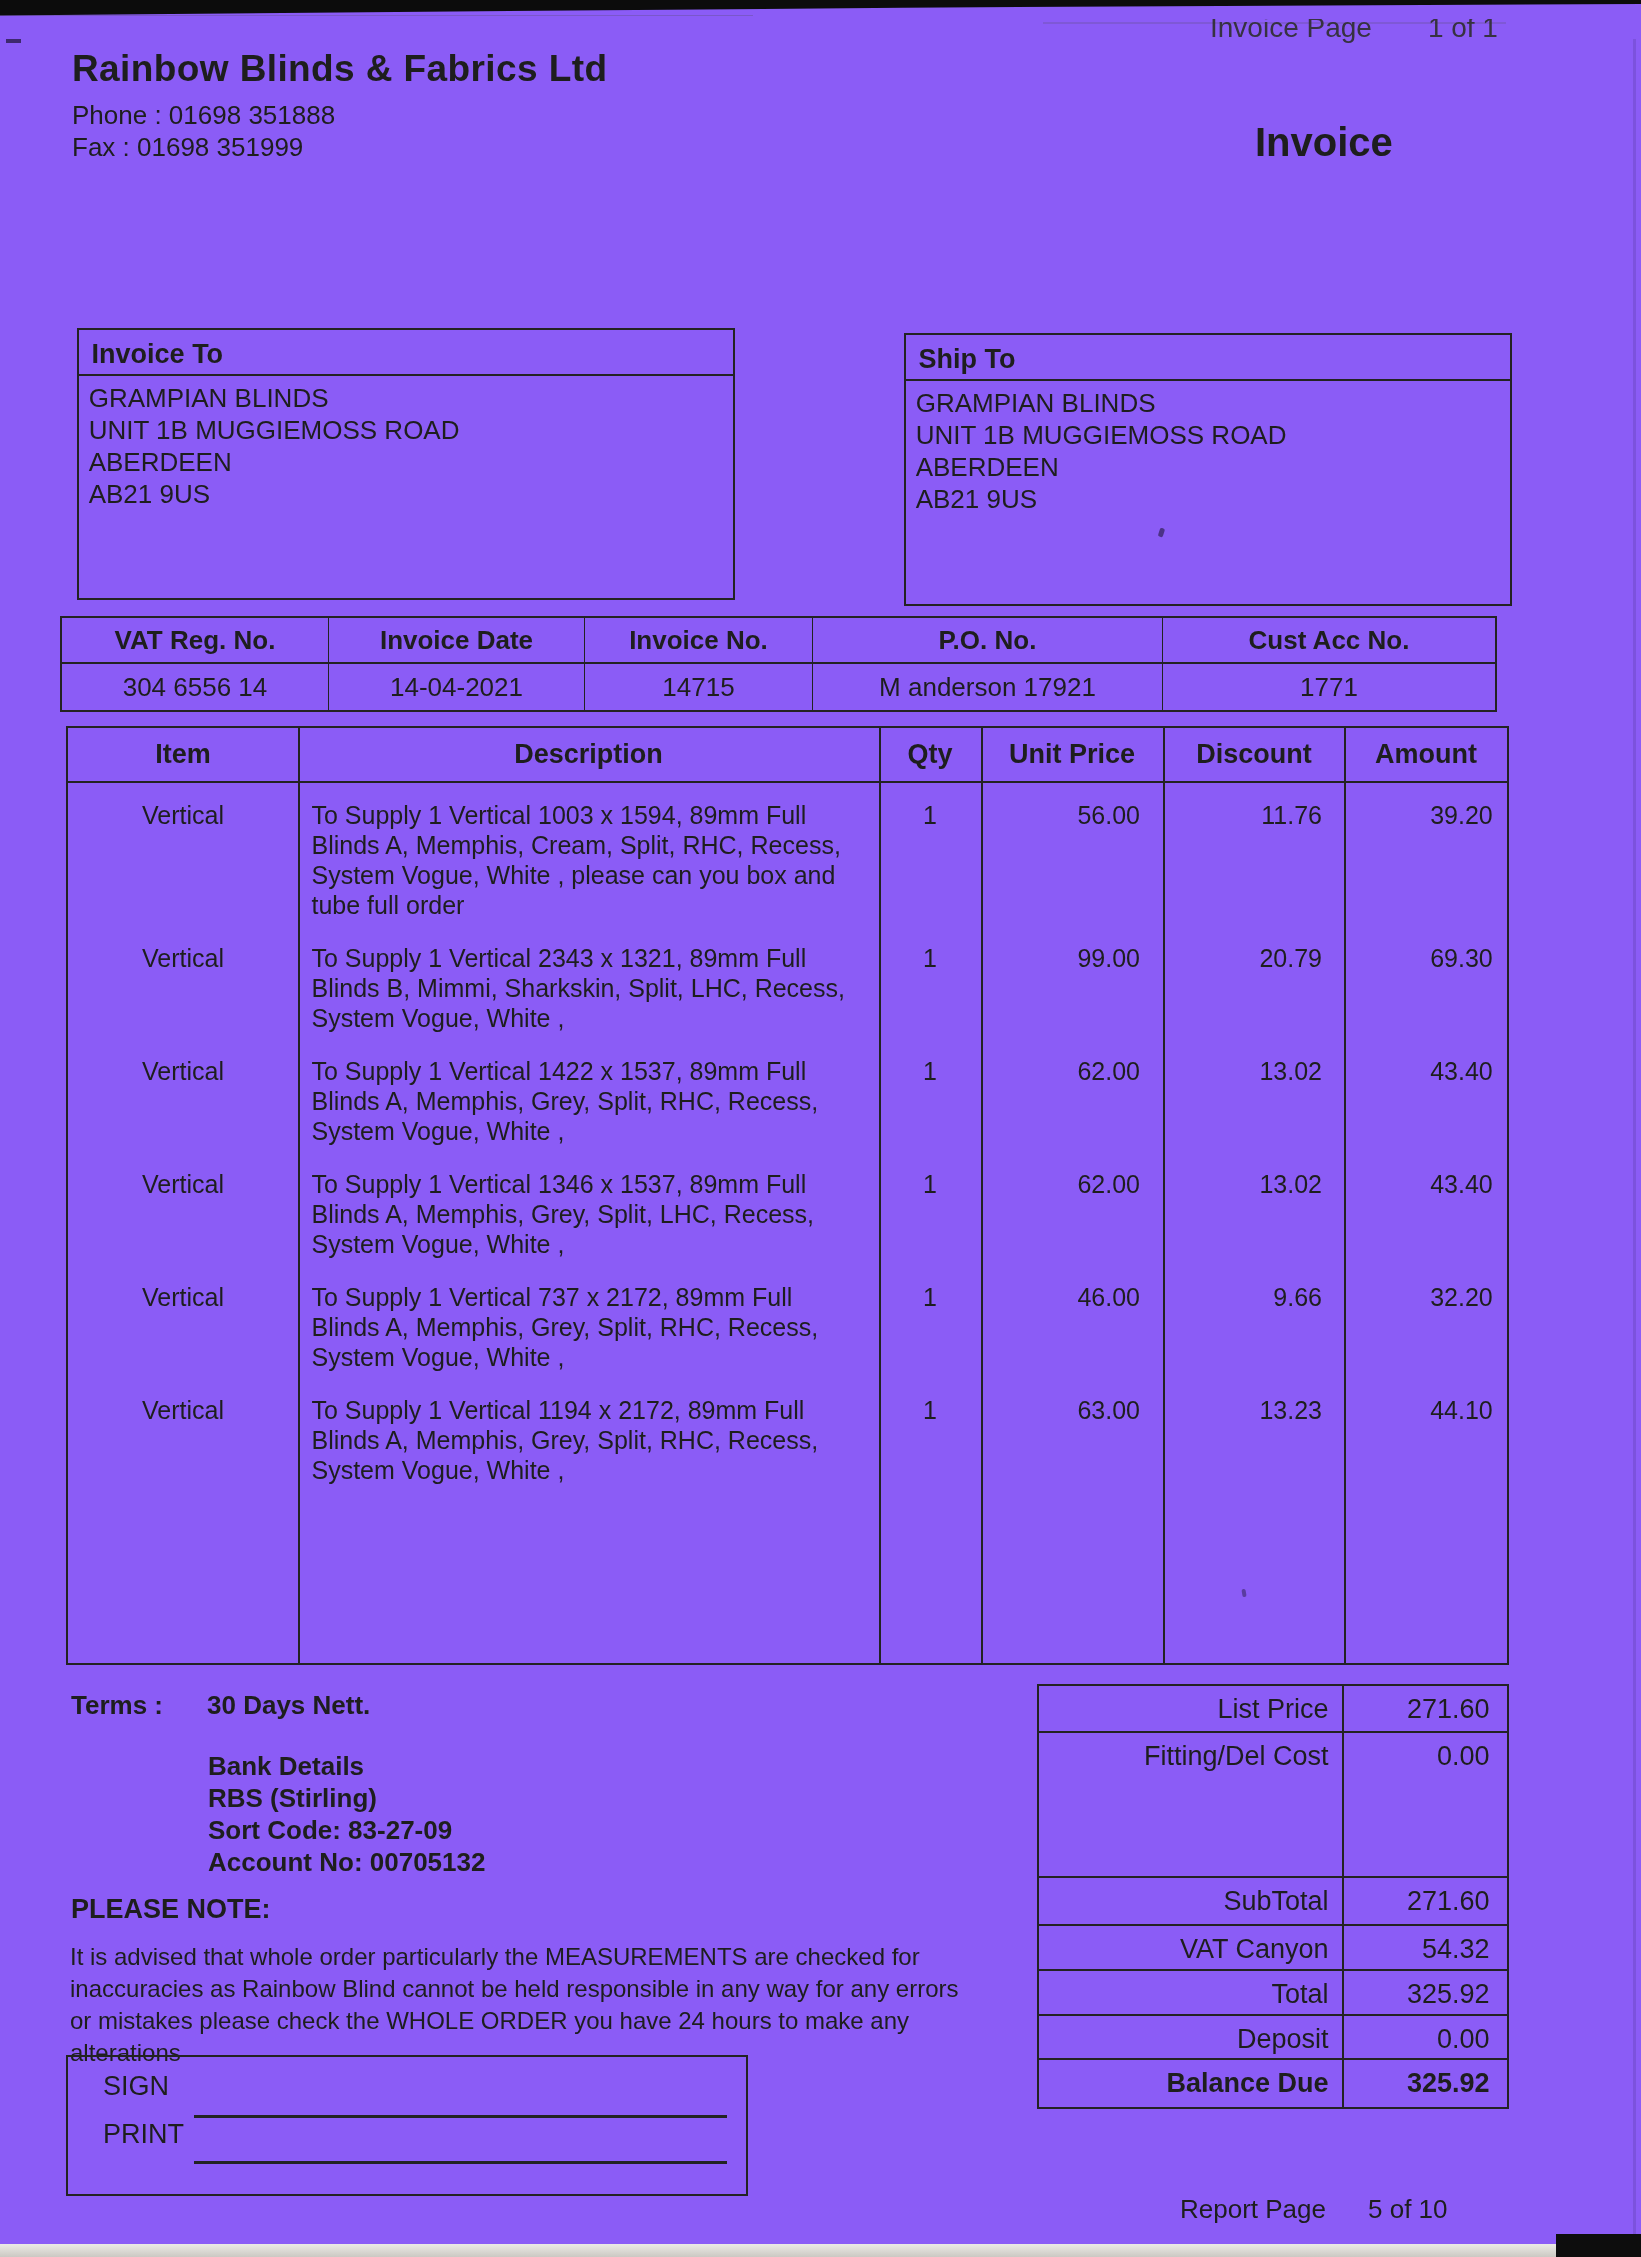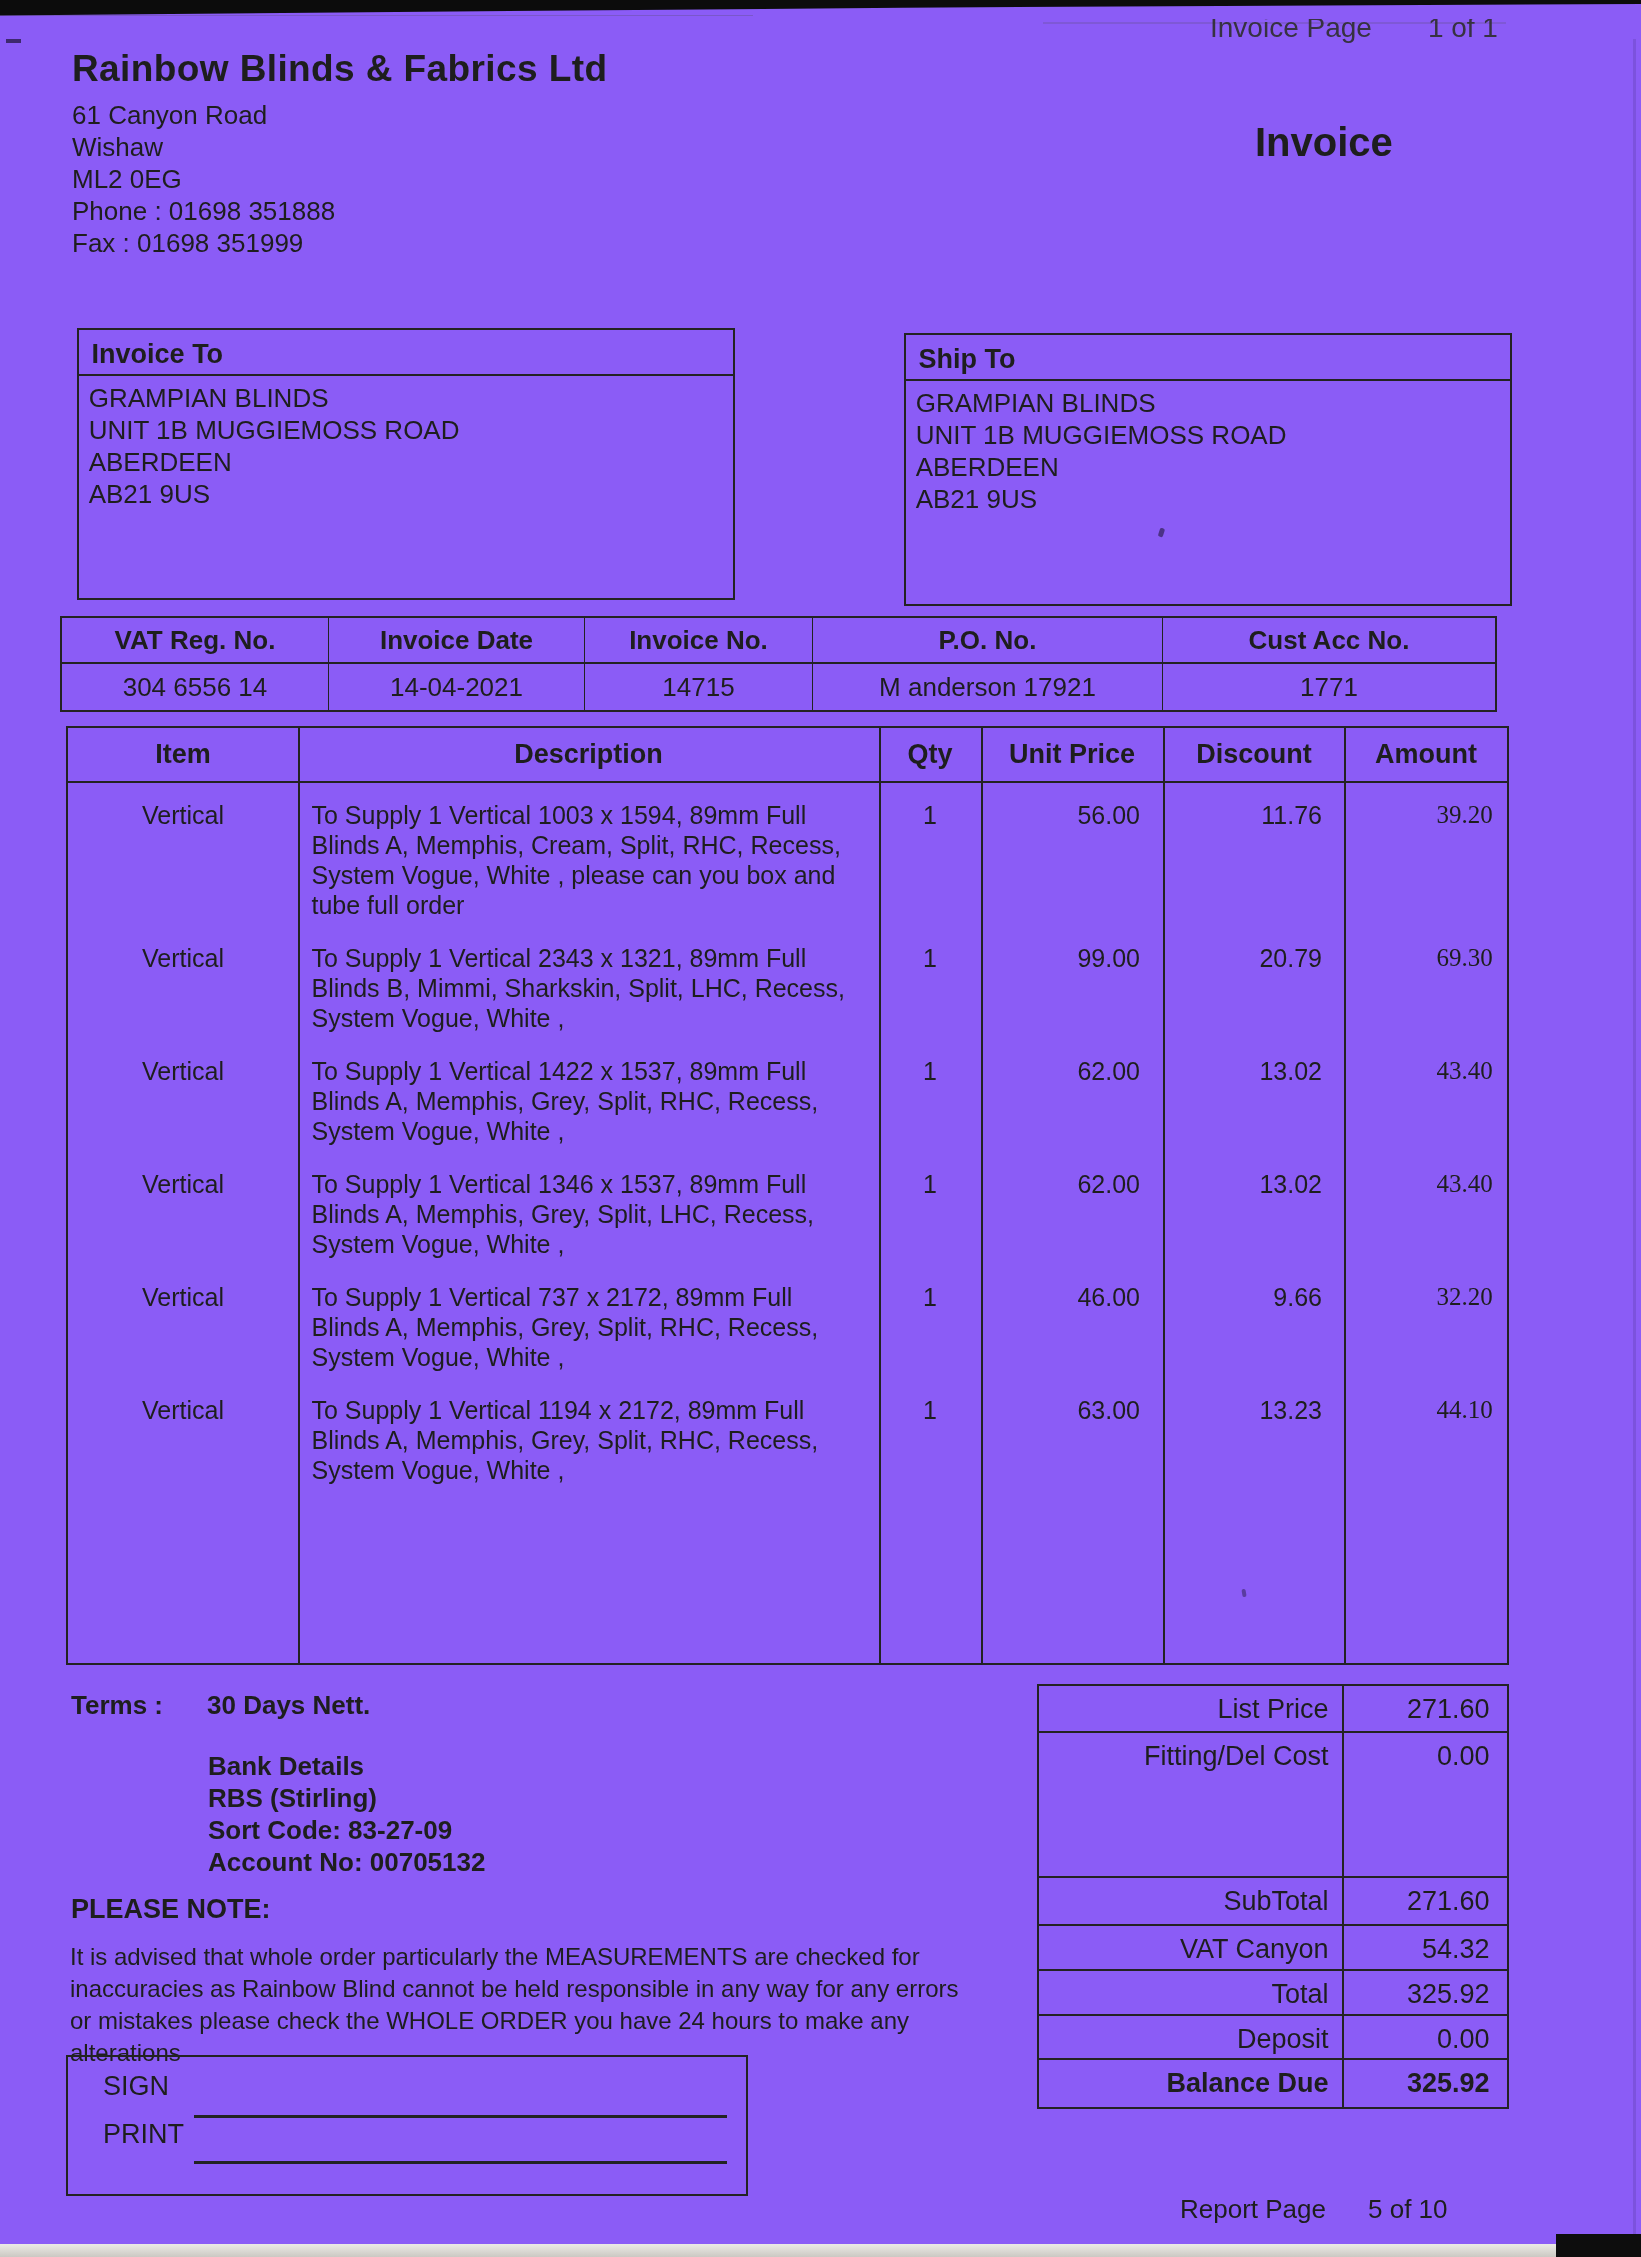--- a/index.html
+++ b/index.html
@@ -60,21 +60,21 @@
   .vline{position:absolute;top:0;bottom:0;width:1.9px;background:#232323;}
   .vl-1{left:230px;} .vl-2{left:811px;} .vl-3{left:913px;} .vl-4{left:1095px;} .vl-5{left:1276px;}
   .items-body{position:absolute;top:56px;left:0;right:0;}
   .item-row{display:grid;grid-template-columns:230px 581px 102px 182px 182px 167px;
             margin-top:23px;font-size:25px;line-height:30px;}
   .item-row:first-child{margin-top:16.4px;}
   .c-item{text-align:center;}
   .c-desc{padding:0 17.4px 0 13.5px;}
   .c-qty{text-align:center;}
   .c-unit,.c-disc{text-align:right;padding-right:23px;}
-  .c-amt{text-align:right;padding-right:19.3px;font-family:Liberation Serif, serif;}
+  .c-amt{text-align:right;padding-right:19.3px;}
 
   
   .terms{position:absolute;left:71px;top:1690px;font-size:26px;font-weight:bold;display:flex;}
   .terms-label{width:136px;}
   .bank{position:absolute;left:208px;top:1750px;font-size:26px;font-weight:bold;line-height:32px;}
   .note-title{position:absolute;left:71px;top:1894px;font-size:27px;font-weight:bold;}
   .note-body{position:absolute;left:70px;top:1941px;width:893px;font-size:24px;line-height:32px;}
 
   
   .totals{position:absolute;left:1037px;top:1684px;width:472px;border:2.9px solid #232323;box-sizing:border-box;}
@@ -117,27 +117,20 @@
   <div class="print-header">
     <div class="print-header-inner">
       <span>Invoice Page</span>
       <span>1 of 1</span>
     </div>
   </div>
 
   <div class="company">
     <div class="company-name">Rainbow Blinds &amp; Fabrics Ltd</div>
     <div class="company-lines">
-      <div>
-  <div class="line">61 Canyon Road</div>
-
-  <div class="line">Wishaw</div>
-
-  <div class="line">ML2 0EG</div>
-</div>
       <div>Phone : 01698 351888</div>
       <div>Fax : 01698 351999</div>
     </div>
   </div>
 
   <div class="invoice-title">Invoice</div>
 
   <div class="addr-box invoice-to">
     <div class="addr-header">Invoice To</div>
     <div class="addr-body">

